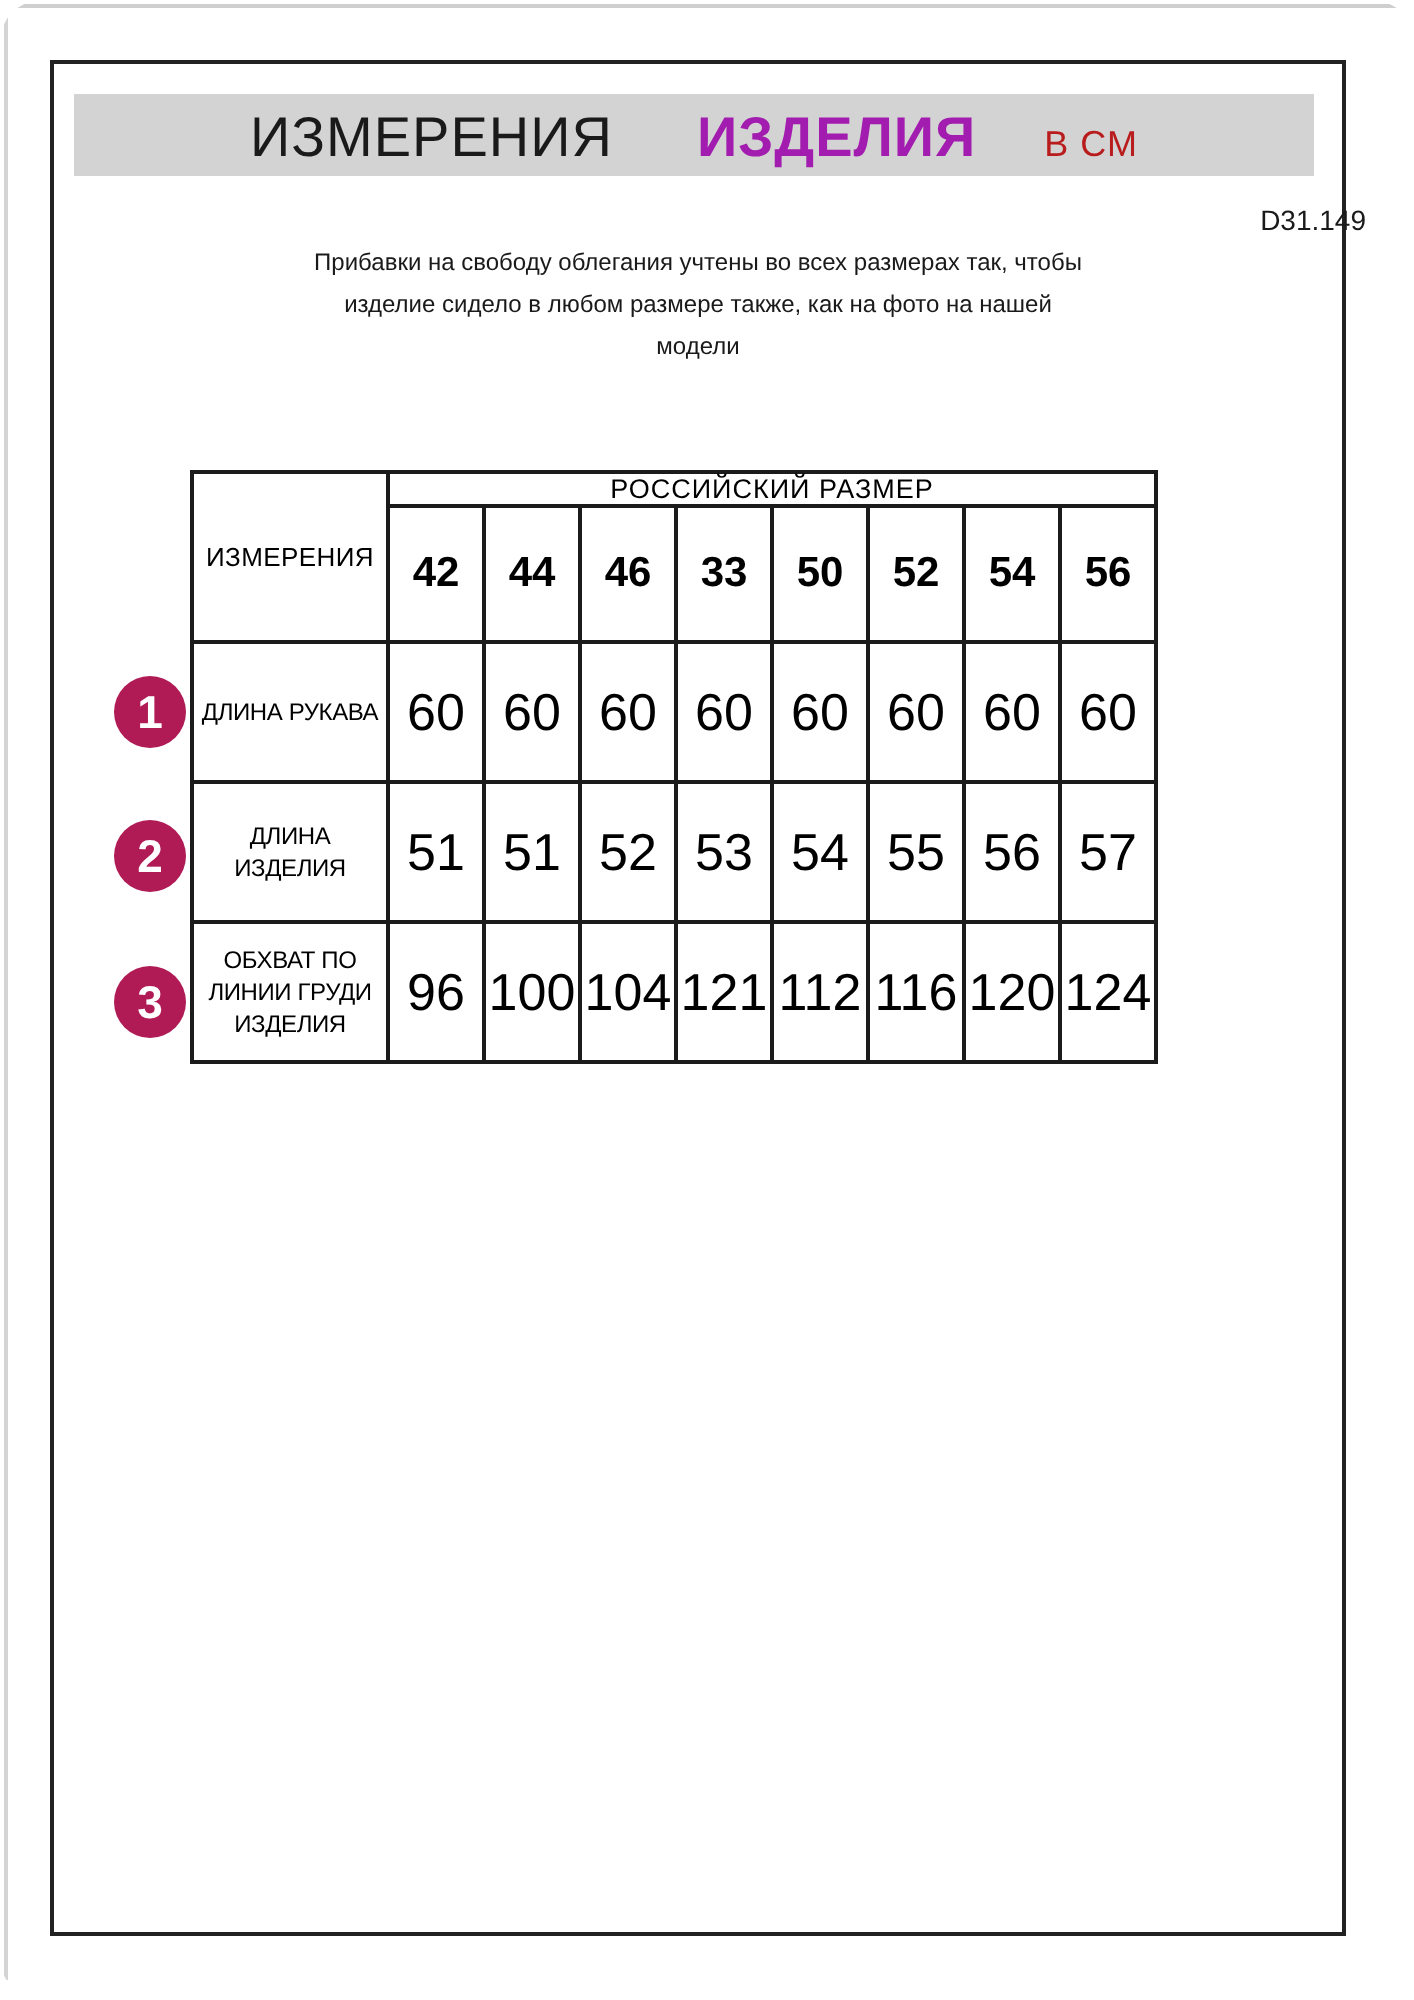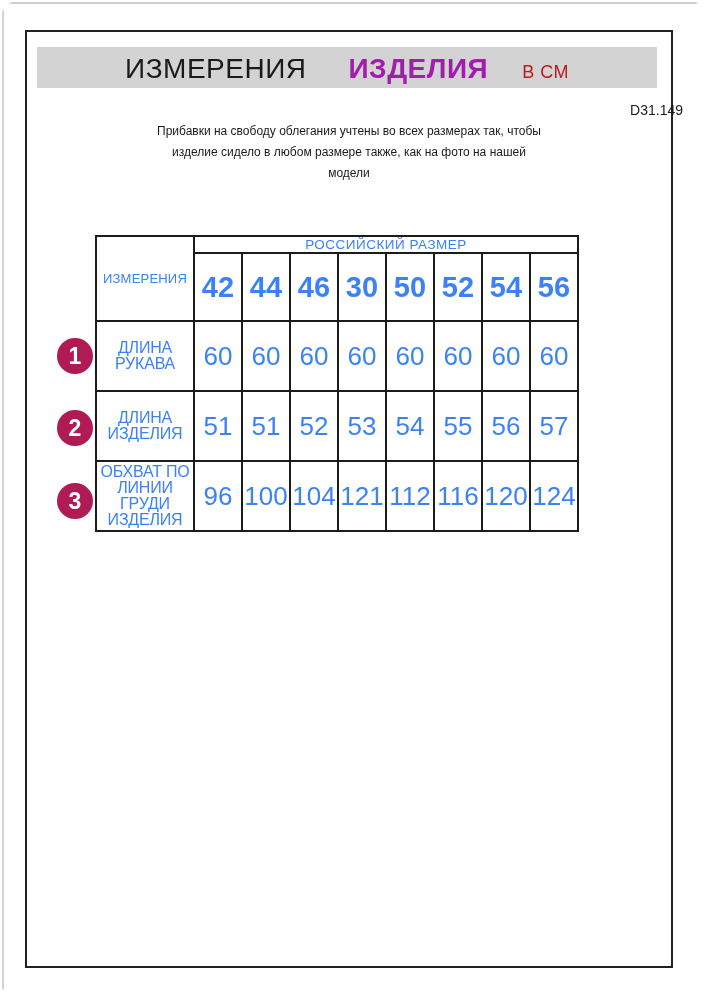--- a/index.html
+++ b/index.html
@@ -91,43 +91,43 @@
     left: 68px; top: 203px;
   }
   table.size-table {
     border-collapse: collapse;
     table-layout: fixed;
   }
   table.size-table td {
     border: 2px solid #1b1b1b;
     text-align: center;
     vertical-align: middle;
-    color: #3b82f6;
+    color: #000000;
     background: #ffffff;
     padding: 0;
   }
   td.corner-cell {
     width: 96px;
     font-size: 13px;
     letter-spacing: 0.2px;
   }
   td.group-header-cell {
     height: 13px;
     font-size: 13.5px;
     line-height: 15px;
     letter-spacing: 0.5px;
   }
   td.size-cell {
     width: 46px;
     height: 66px;
-    font-size: 29px;
+    font-size: 21px;
     font-weight: 700;
   }
   td.row-label-cell {
-    font-size: 16px;
+    font-size: 12px;
     line-height: 16px;
     letter-spacing: -0.2px;
     padding: 0 3px;
   }
   td.value-cell {
     font-size: 26px;
     font-weight: 400;
   }
   tr.data-row td { height: 68px; }
   .marker {
@@ -188,21 +188,21 @@
       <table class="size-table">
         <tbody>
           <tr>
             <td class="corner-cell" rowspan="2">ИЗМЕРЕНИЯ</td>
             <td class="group-header-cell" colspan="8">РОССИЙСКИЙ РАЗМЕР</td>
           </tr>
           <tr>
             <td class="size-cell">42</td>
             <td class="size-cell">44</td>
             <td class="size-cell">46</td>
-            <td class="size-cell">30</td>
+            <td class="size-cell">33</td>
             <td class="size-cell">50</td>
             <td class="size-cell">52</td>
             <td class="size-cell">54</td>
             <td class="size-cell">56</td>
           </tr>
 
           <tr class="data-row">
             <td class="row-label-cell">ДЛИНА РУКАВА</td>
             <td class="value-cell">60</td>
             <td class="value-cell">60</td>

